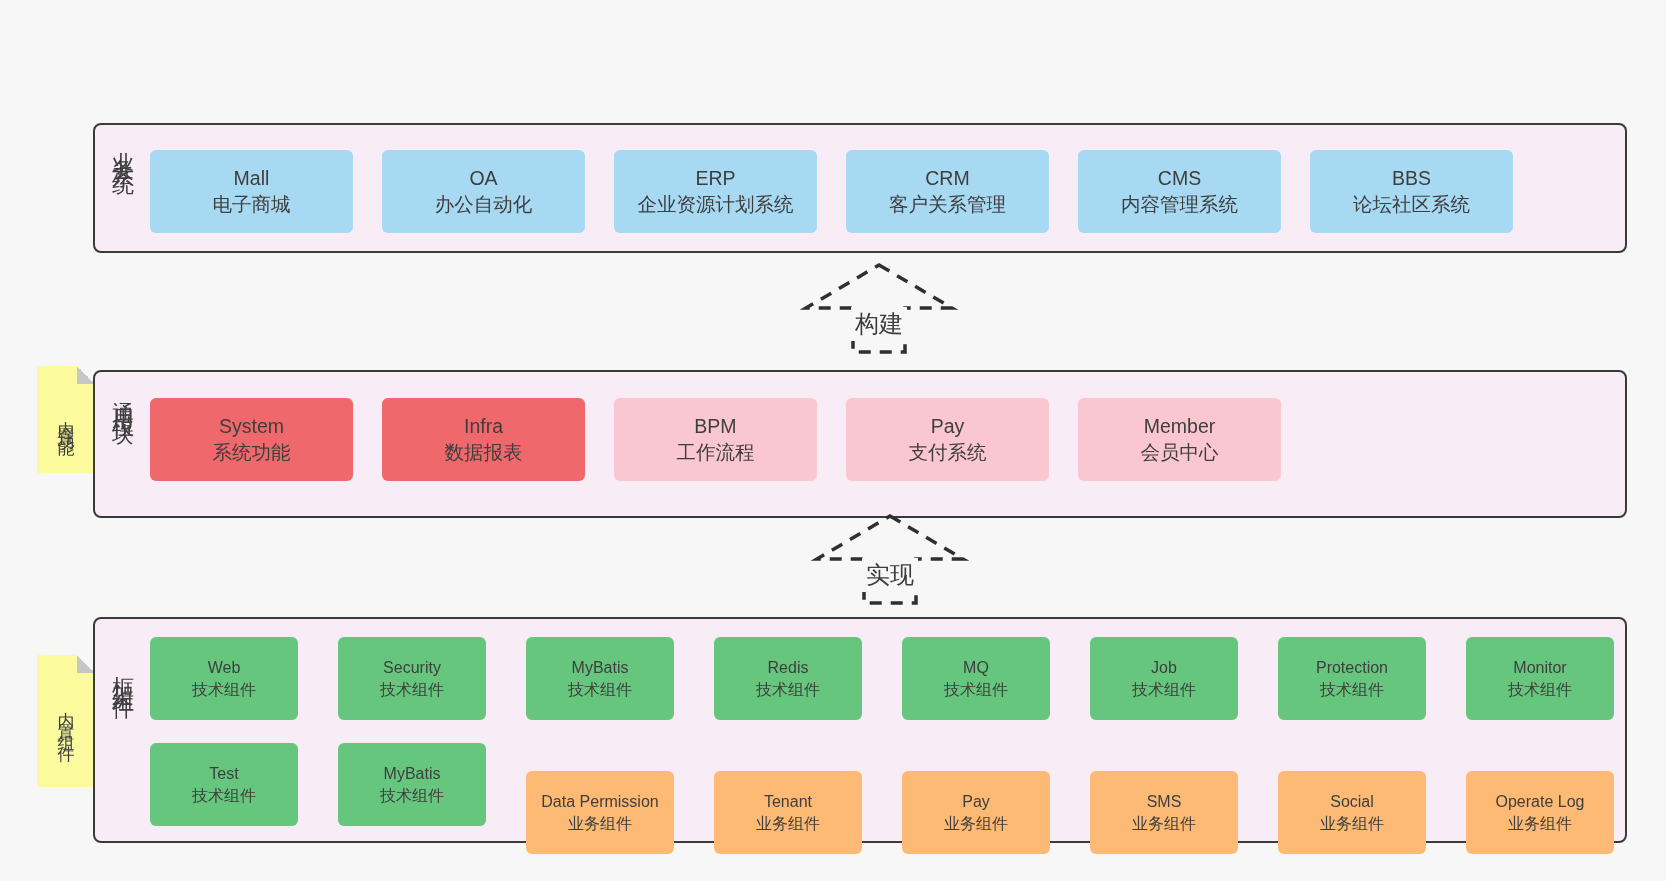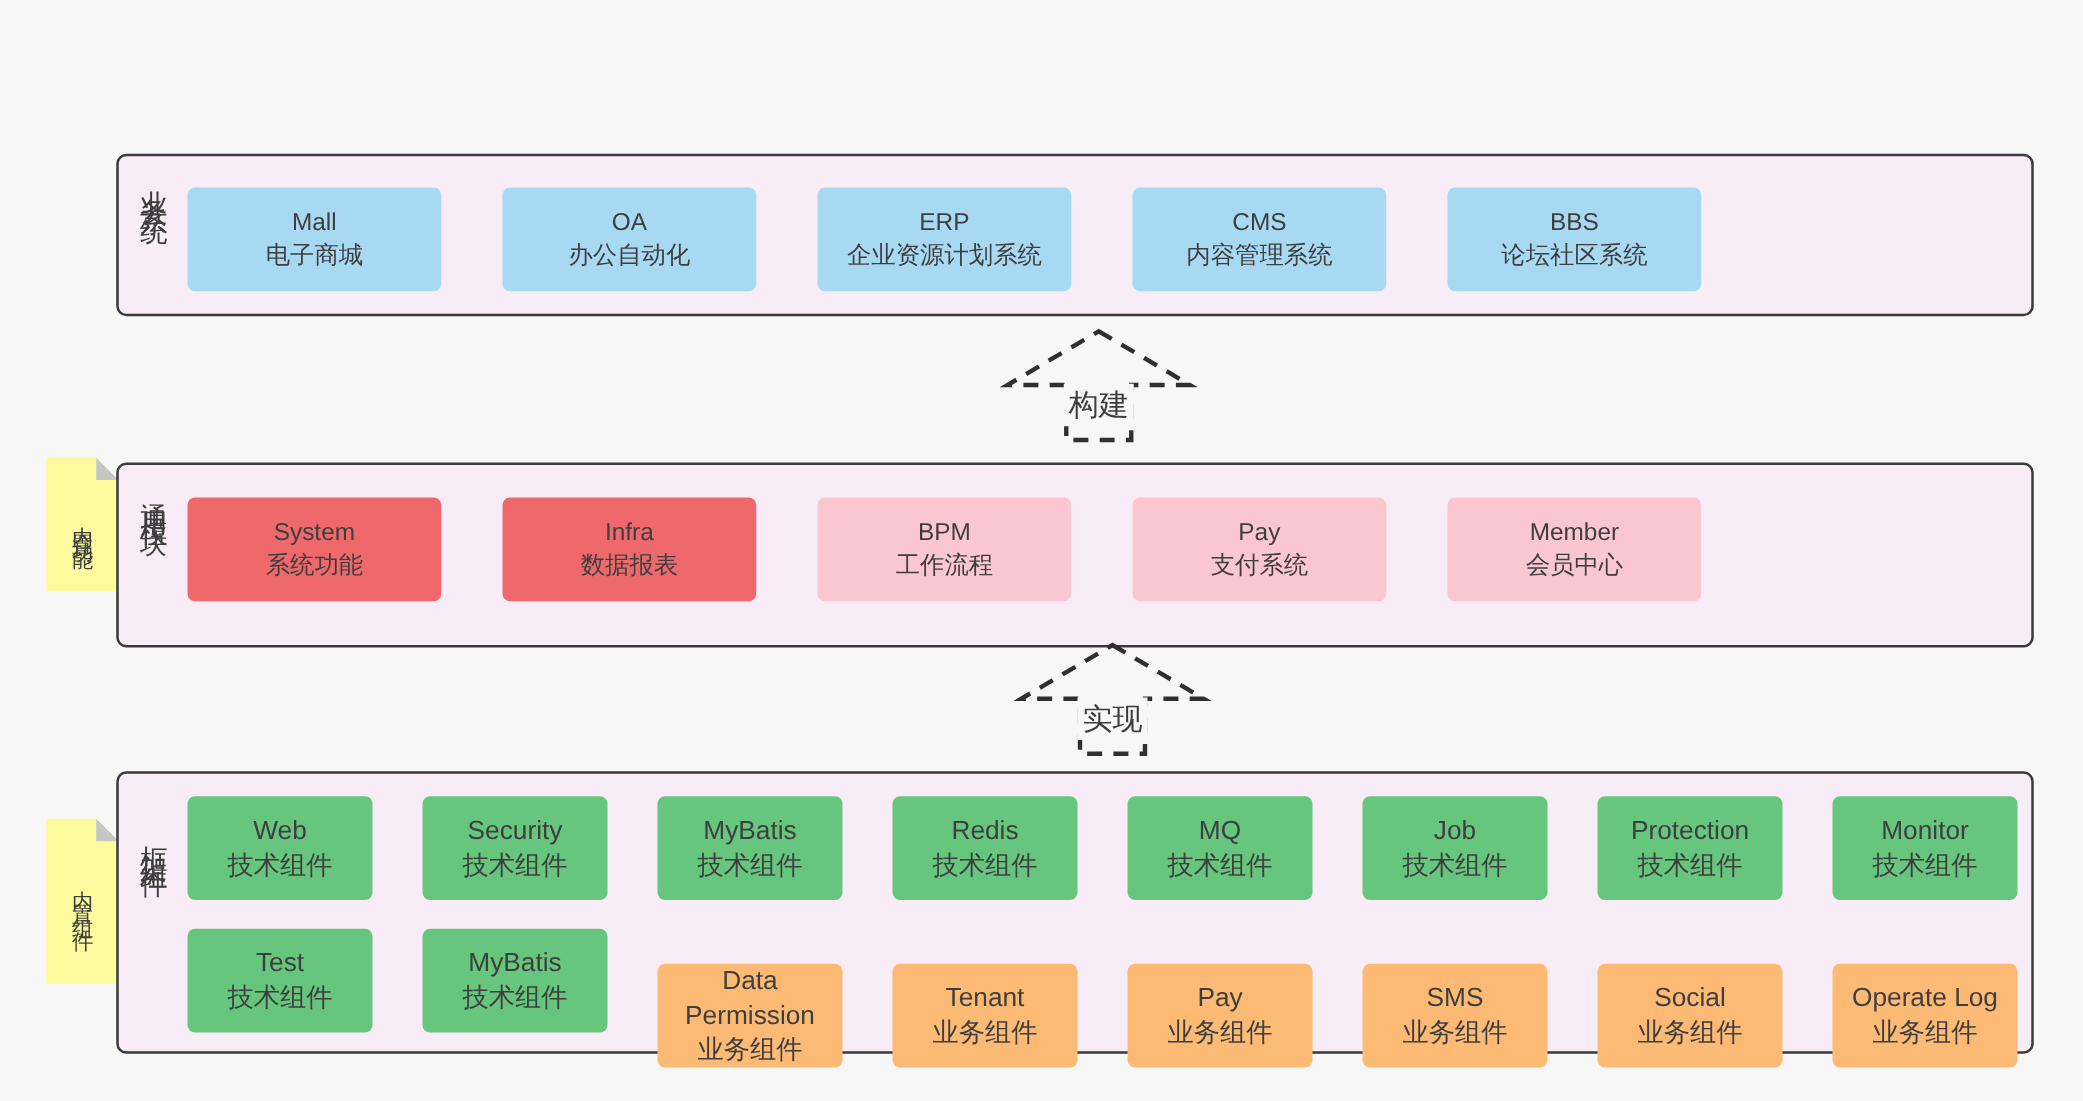--- a/index.html
+++ b/index.html
@@ -38,40 +38,40 @@
   .band-business .band-label   { top: 9px; }
   .band-modules .band-label    { top: 12px; }
   .band-components .band-label { top: 40px; }
 
   
   .box-row {
     position: absolute;
     left: 55px;
     display: flex;
   }
-  .row-6 { gap: 49px; }
+  .row-6 { gap: 29px; }
   .row-8 { gap: 40px; }
   .band-business .box-row   { top: 25px; }
   .band-modules .box-row    { top: 26px; }
   .band-components .box-row-1 { top: 18px; }
   .band-components .box-row-2 { top: 124px; }
 
   .box {
     border-radius: 6px;
     display: flex;
     flex-direction: column;
     align-items: center;
     justify-content: center;
     text-align: center;
     line-height: 1.32;
     color: #3e3e3e;
     height: 83px;
   }
   .row-6 .box { width: 203px; font-size: 19.5px; }
-  .row-8 .box { width: 148px; font-size: 21px; }
+  .row-8 .box { width: 148px; font-size: 16px; }
   .box .box-en { white-space: pre-line; }
   .box.blue        { background: #a8d9f3; }
   .box.red         { background: #ef696c; }
   .box.pink        { background: #fac7d0; }
   .box.green       { background: #67c67e; }
   .box.green-light { background: #fdba74; margin-top: 28px; }
 
   
   .sticky {
     position: absolute;
@@ -146,20 +146,24 @@
         <div class="box blue">
           <div class="box-en">OA</div>
           <div class="box-zh">办公自动化</div>
         </div>
 
         <div class="box blue">
           <div class="box-en">ERP</div>
           <div class="box-zh">企业资源计划系统</div>
         </div>
 
+        <div class="box blue">
+          <div class="box-en">CRM</div>
+          <div class="box-zh">客户关系管理</div>
+        </div>
 
         <div class="box blue">
           <div class="box-en">CMS</div>
           <div class="box-zh">内容管理系统</div>
         </div>
 
         <div class="box blue">
           <div class="box-en">BBS</div>
           <div class="box-zh">论坛社区系统</div>
         </div>

